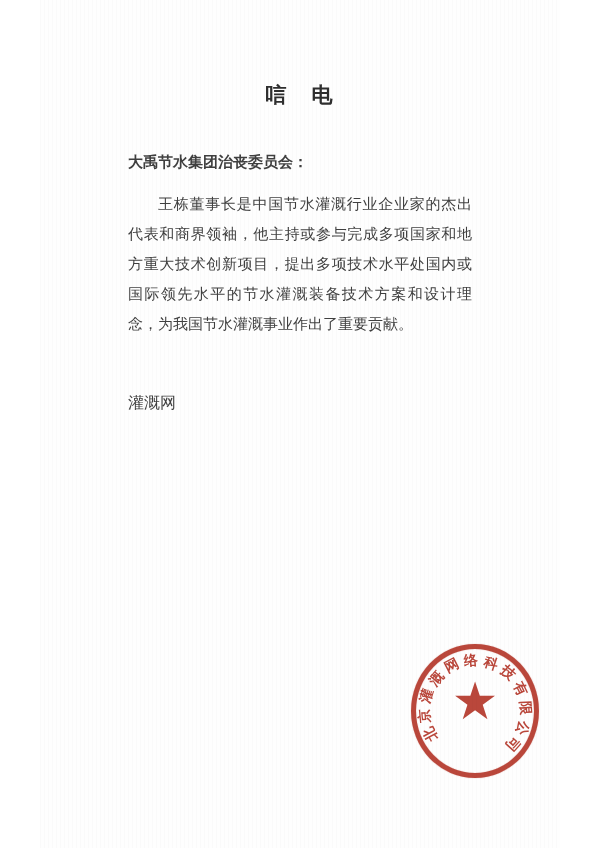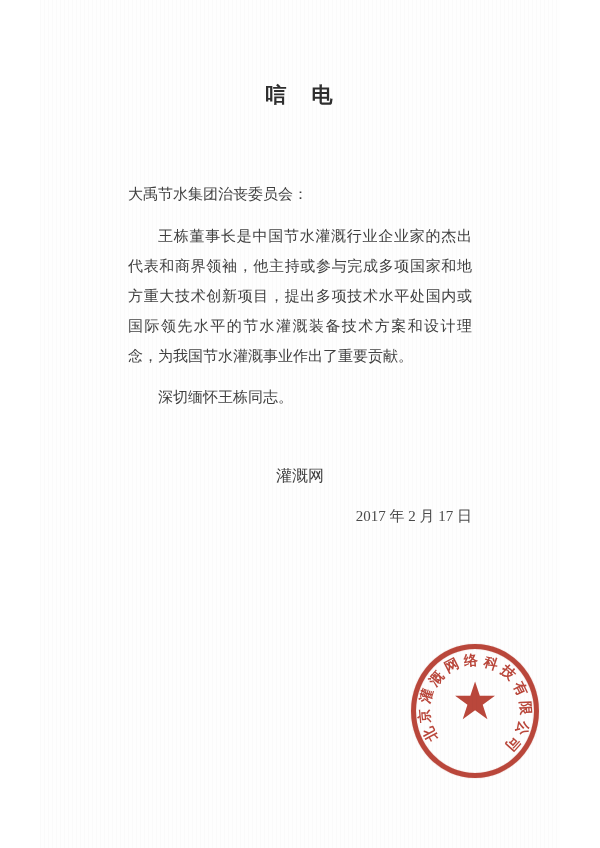--- a/index.html
+++ b/index.html
@@ -23,41 +23,42 @@
   }
   .title {
     text-align: center;
     font-size: 21px;
     line-height: 24px;
     font-weight: bold;
     color: #2e2e2e;
     letter-spacing: 2px;
   }
   .salutation {
-    margin-top: 72px;
+    margin-top: 40px;
     font-size: 15px;
     line-height: 30px;
+    font-weight: bold;
   }
   .body p {
     margin: 12px 0 0 0;
     font-size: 15px;
     line-height: 30px;
     text-align: justify;
     text-justify: inter-ideograph;
     text-indent: 2em;
   }
   .body p.p1 { margin-top: 11px; }
   .body p.p2 { }
   .body p.p3 { margin-top: 14px; }
   .body p.p4 { margin-top: 11px; }
   .signature {
     margin-top: 49px;
     font-size: 16px;
     line-height: 30px;
-    text-align: center;
+    text-align: left;
   }
   .date-line {
     margin-top: 10px;
     font-size: 15px;
     line-height: 30px;
     text-align: right;
     color: #4a4a4a;
   }
   
   .seal {
@@ -104,26 +105,24 @@
 <body>
 
 <div class="page">
 
   <div class="title">唁　电</div>
 
   <div class="salutation">大禹节水集团治丧委员会：</div>
 
   <div class="body">
     <p class="p2">王栋董事长是中国节水灌溉行业企业家的杰出代表和商界领袖，他主持或参与完成多项国家和地方重大技术创新项目，提出多项技术水平处国内或国际领先水平的节水灌溉装备技术方案和设计理念，为我国节水灌溉事业作出了重要贡献。</p>
-    <p class="p4">深切缅怀王栋同志。</p>
   </div>
 
   <div class="signature">灌溉网</div>
 
-  <div class="date-line">2017 年 2 月 17 日</div>
 
   <div class="seal">
     <div class="seal-ring" style="border-color: rgb(181, 55, 42);"></div>
     <div class="seal-star" style="color: rgb(181, 55, 42);">★</div>
     <div>
         <span class="stamp-char" style="left: 11.8526px; top: 82.4736px; transform: rotate(-118deg); color: rgb(181, 55, 42);">北</span>
         <span class="stamp-char" style="left: 6.21157px; top: 63.5948px; transform: rotate(-95.2727deg); color: rgb(181, 55, 42);">京</span>
         <span class="stamp-char" style="left: 8.30224px; top: 44.0025px; transform: rotate(-72.5455deg); color: rgb(181, 55, 42);">灌</span>
         <span class="stamp-char" style="left: 17.8px; top: 26.7392px; transform: rotate(-49.8182deg); color: rgb(181, 55, 42);">溉</span>
         <span class="stamp-char" style="left: 33.2298px; top: 14.4857px; transform: rotate(-27.0909deg); color: rgb(181, 55, 42);">网</span>

